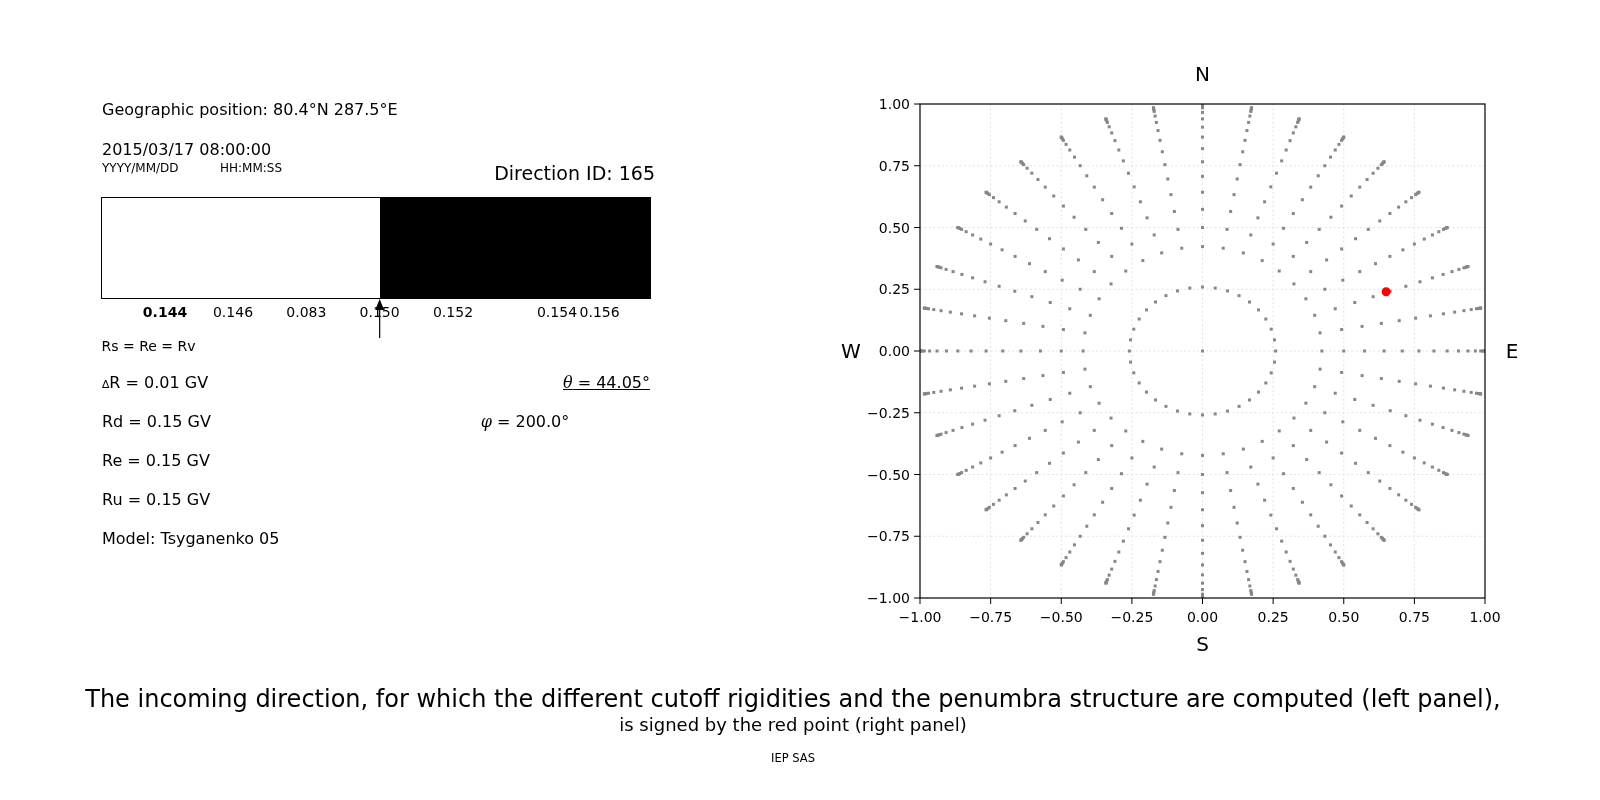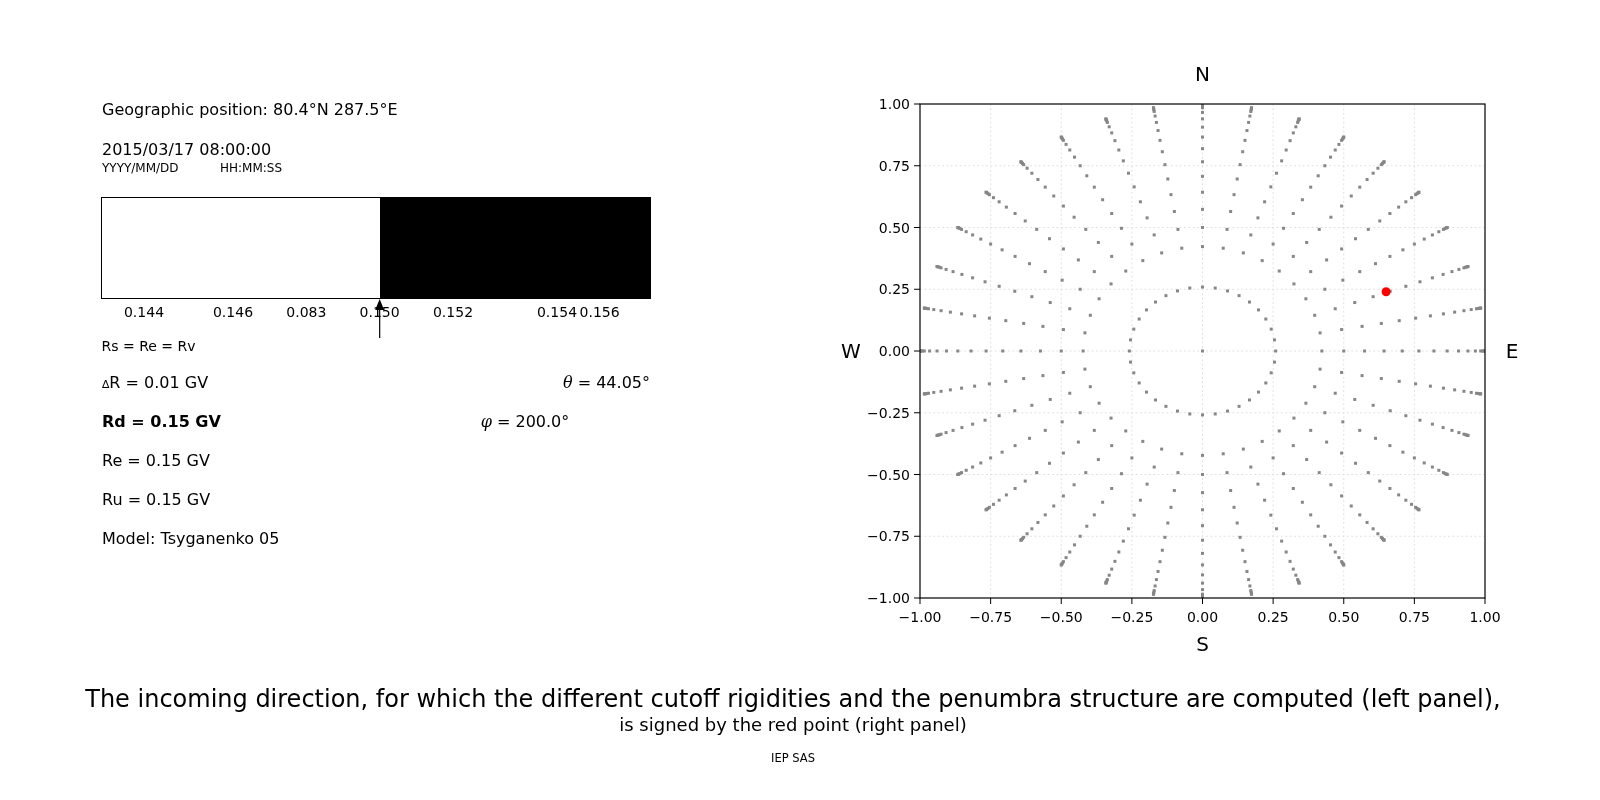--- a/index.html
+++ b/index.html
@@ -22,48 +22,49 @@
 </style>
 </head>
 <body>
 
 <div id="fig">
 
   <div class="abs t16" style="left:102px;top:84px;">Geographic position: 80.4°N 287.5°E</div>
   <div class="abs t16" style="left:102px;top:124px;">2015/03/17 08:00:00</div>
   <div class="abs t11" style="left:102px;top:162px;">YYYY/MM/DD</div>
   <div class="abs t11" style="left:220px;top:162px;">HH:MM:SS</div>
+  <div class="abs t19" style="left:355px;top:162px;width:300px;text-align:right;">Direction ID: 165</div>
 
   <div class="abs" id="bar-frame">
       <div class="bar-region" style="left: 0%; width: 50.6667%; background: rgb(255, 255, 255);"></div>
       <div class="bar-region" style="left: 50.6667%; width: 49.3333%; background: rgb(0, 0, 0);"></div>
     </div>
   <div id="bar-ticks">
-      <div class="bar-tick-label abs" style="left: 144px;">0.144</div>
+      <div class="bar-tick-label abs" style="left: 165px; font-weight: bold;">0.144</div>
       <div class="bar-tick-label abs" style="left: 233px;">0.146</div>
       <div class="bar-tick-label abs" style="left: 306.333px;">0.083</div>
       <div class="bar-tick-label abs" style="left: 379.667px;">0.150</div>
       <div class="bar-tick-label abs" style="left: 453px;">0.152</div>
       <div class="bar-tick-label abs" style="left: 557px;">0.154</div>
       <div class="bar-tick-label abs" style="left: 599.667px;">0.156</div>
     </div>
 
   <svg class="abs" id="arrow-svg" style="left:101px;top:299px;" width="550" height="42">
       <line x1="278.6666666666663" y1="39" x2="278.6666666666663" y2="6" stroke="#000" stroke-width="1.2"></line>
       <polygon points="278.6666666666663,0 274.1666666666663,11 283.1666666666663,11" fill="#000"></polygon>
     </svg>
   <div class="abs" id="arrow-label">Rs = Re = Rv</div>
 
   <div class="abs t16" style="left:102px;top:357px;"><span class="small-delta">∆</span><span>R = 0.01 GV</span></div>
-  <div class="abs t16" style="left:102px;top:396px;font-weight:bold;">Rd = 0.15 GV</div>
+  <div class="abs t16" style="left:102px;top:396px;">Rd = 0.15 GV</div>
   <div class="abs t16" style="left:102px;top:435px;">Re = 0.15 GV</div>
   <div class="abs t16" style="left:102px;top:474px;">Ru = 0.15 GV</div>
   <div class="abs t16" style="left:102px;top:513px;">Model: Tsyganenko 05</div>
 
-  <div class="abs t16" style="left:400px;top:357px;width:250px;text-align:right;"><span class="sym">θ</span><span> = 44.05°</span></div>
+  <div class="abs t16" style="left:400px;top:357px;width:250px;text-align:right;text-decoration:underline;"><span class="sym">θ</span><span> = 44.05°</span></div>
   <div class="abs t16" style="left:400px;top:396px;width:250px;text-align:center;"><span class="sym">φ</span><span> = 200.0°</span></div>
 
   <svg class="abs" id="dir-svg" style="left:830px;top:50px;" width="700" height="620">
       <defs>
         <clipPath id="plotclip">
           <rect x="90" y="54" width="565" height="494"></rect>
         </clipPath>
       </defs>
       <g stroke="#e2e2e2" stroke-width="1" stroke-dasharray="2,2.4">
         <line x1="160.625" y1="54" x2="160.625" y2="548"></line>

